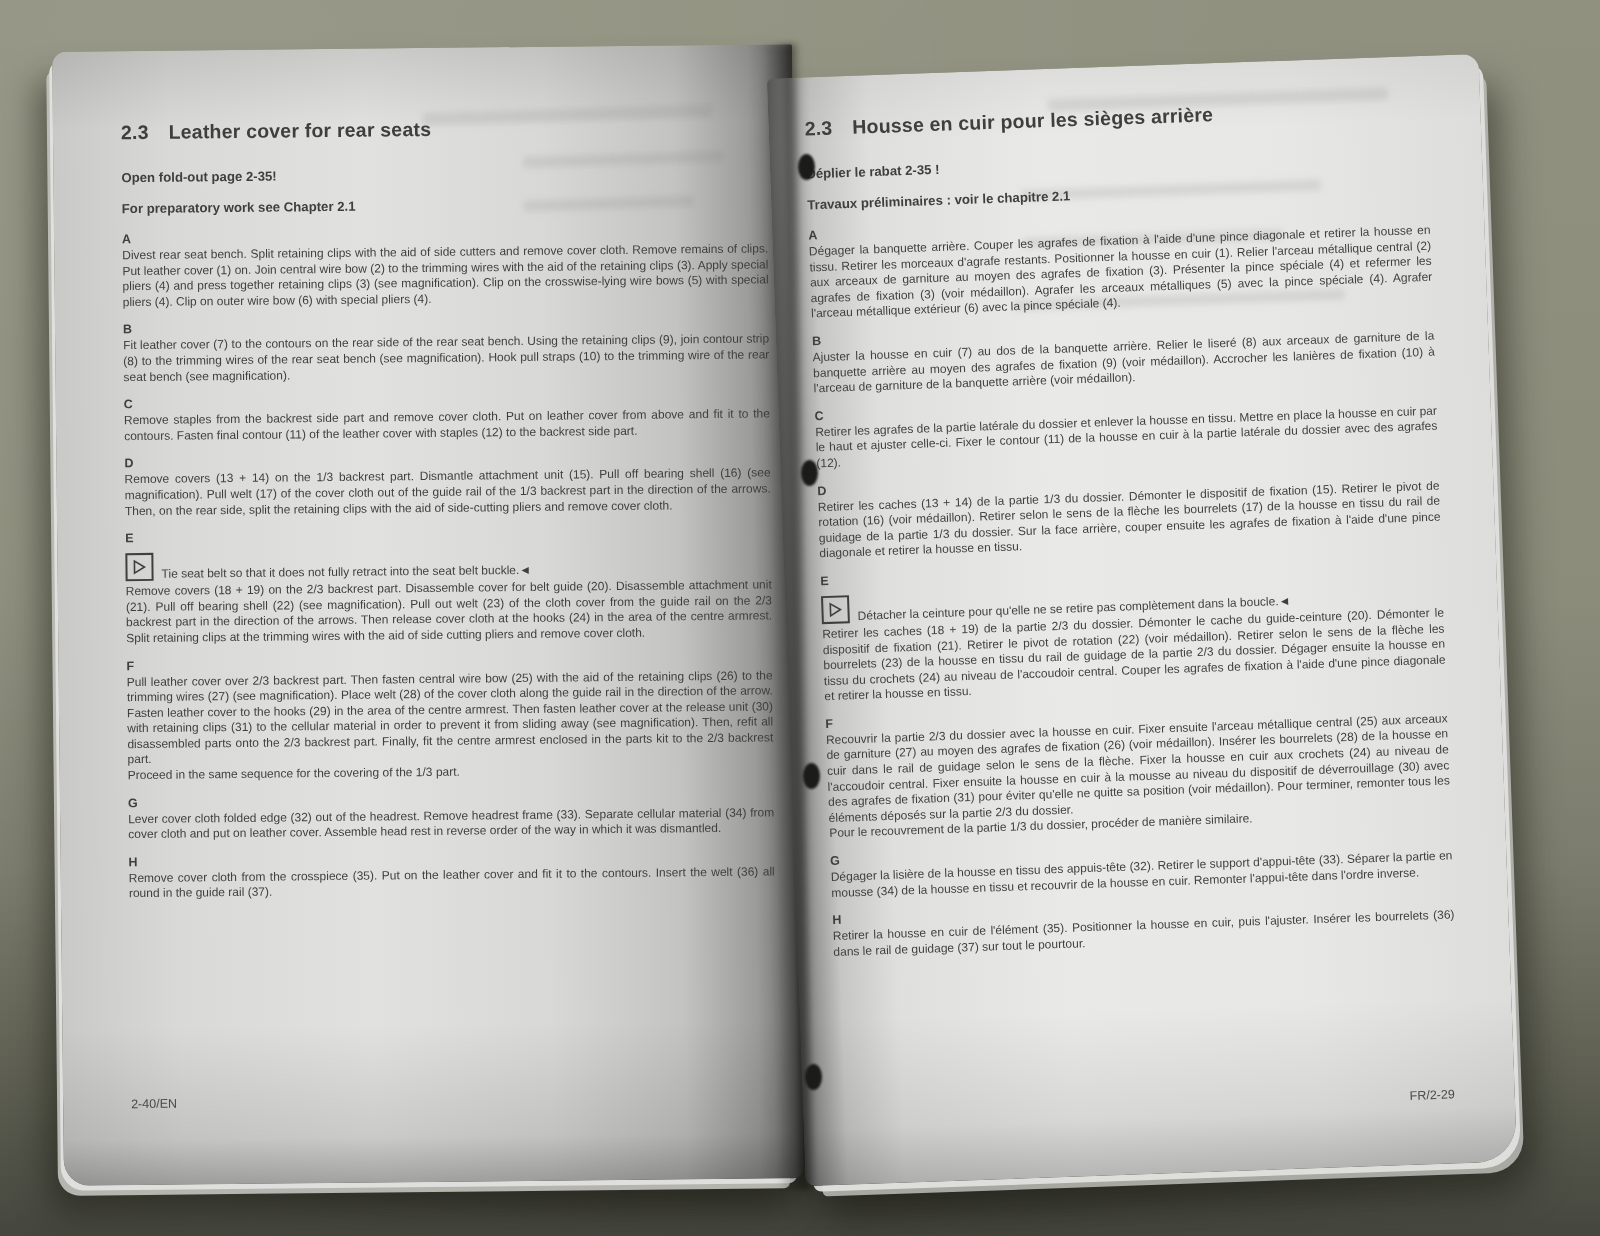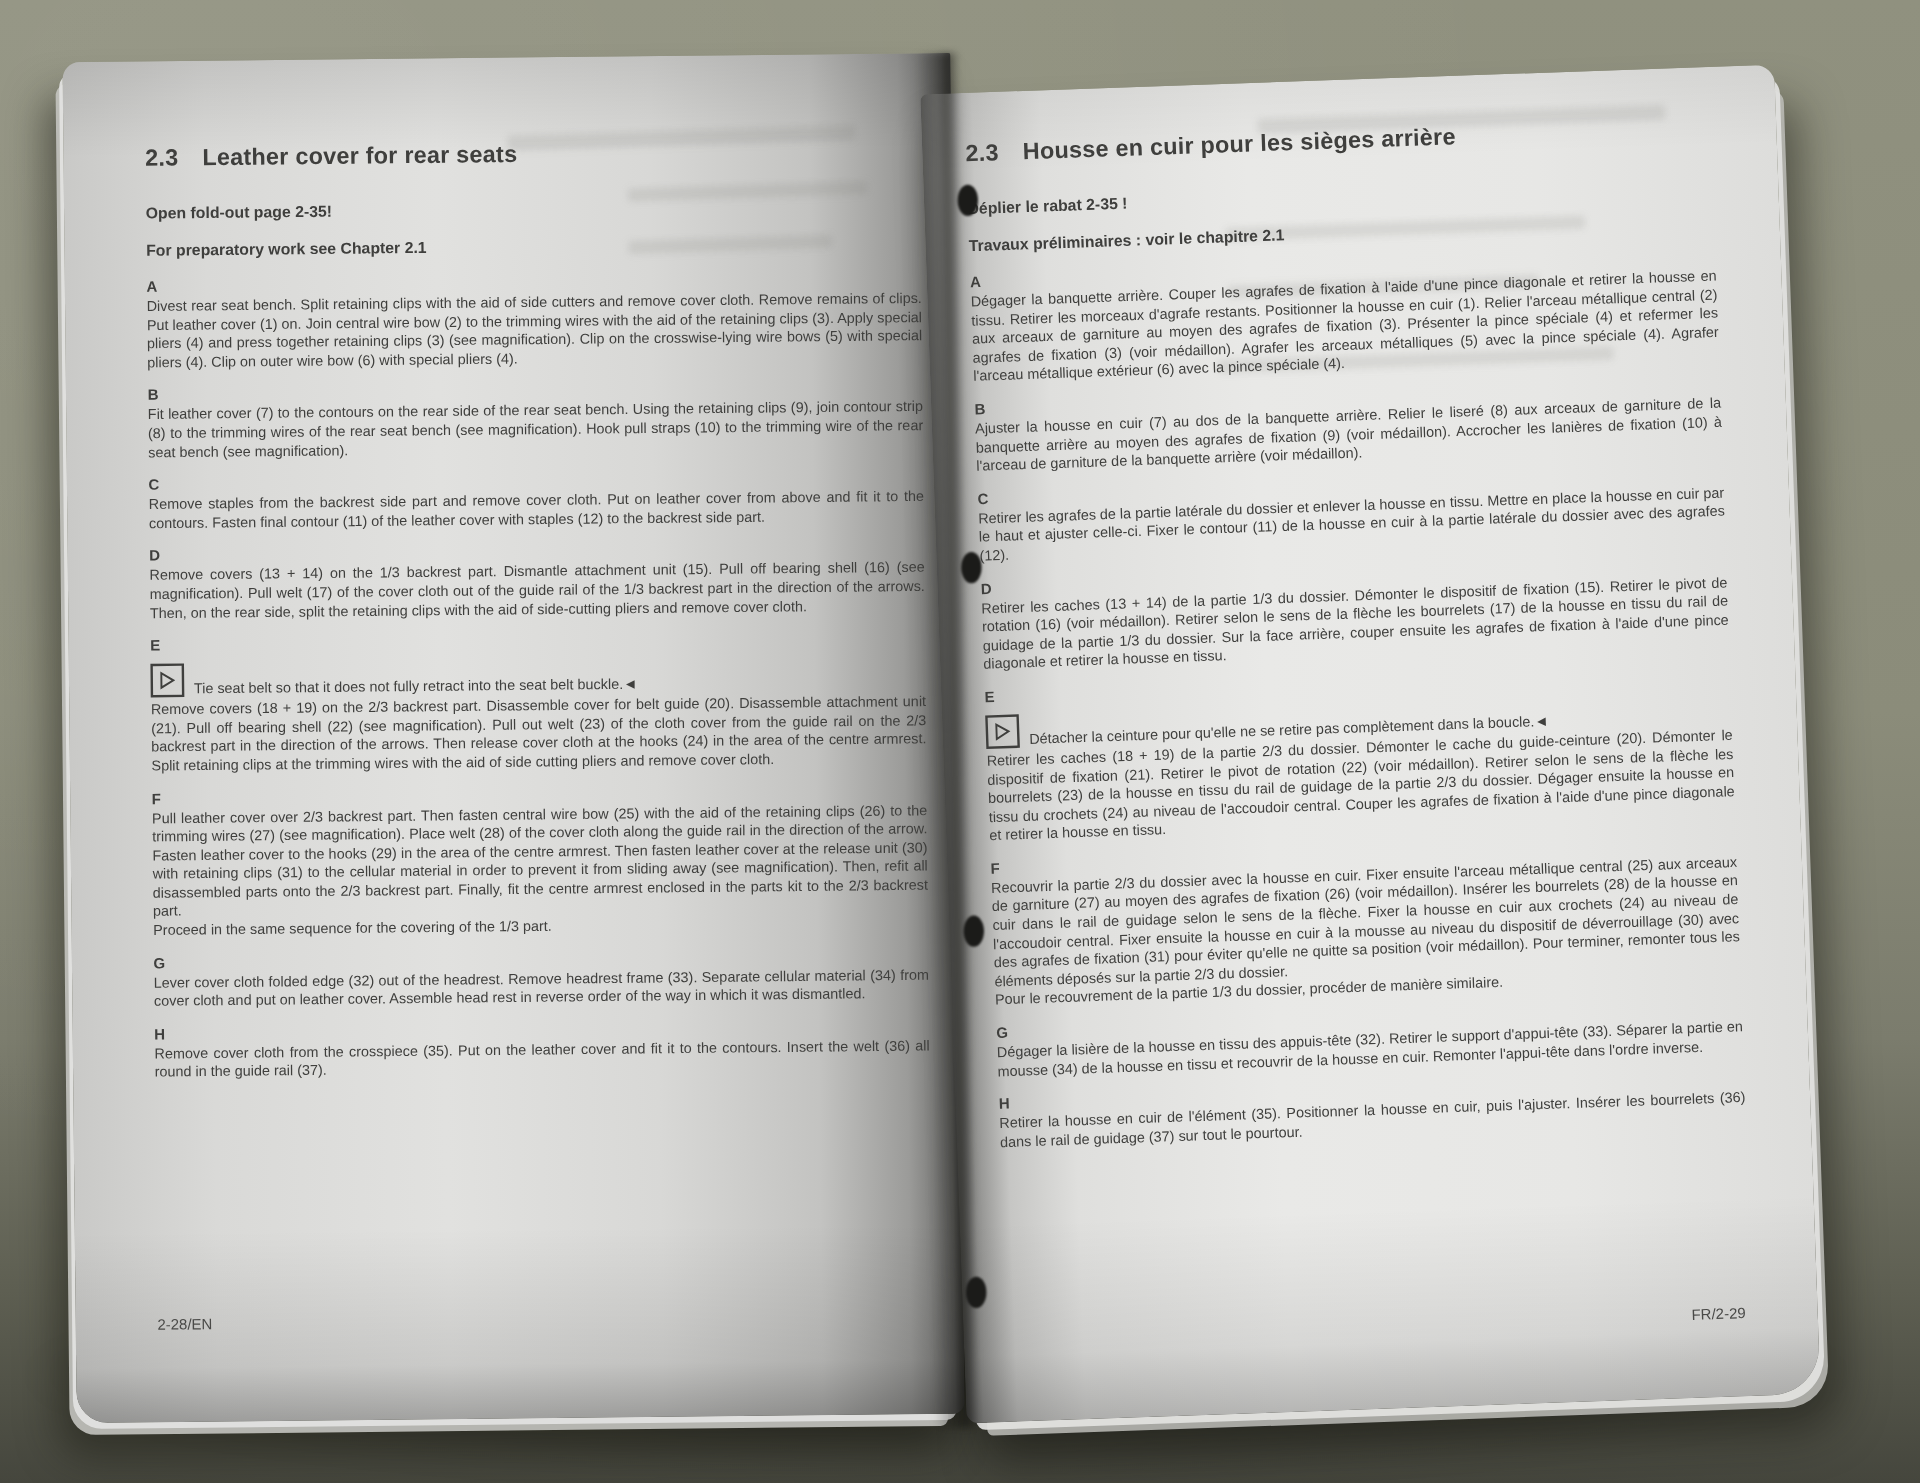--- a/index.html
+++ b/index.html
@@ -119,21 +119,21 @@
     </div>
     <div class="sec">
       <div class="sec-label">G</div>
       <p>Lever cover cloth folded edge (32) out of the headrest. Remove headrest frame (33). Separate cellular material (34) from cover cloth and put on leather cover. Assemble head rest in reverse order of the way in which it was dismantled.</p>
     </div>
     <div class="sec">
       <div class="sec-label">H</div>
       <p>Remove cover cloth from the crosspiece (35). Put on the leather cover and fit it to the contours. Insert the welt (36) all round in the guide rail (37).</p>
     </div>
 
-    <div class="footer footer-left">2-28/EN</div>
+    <div class="footer footer-left">2-40/EN</div>
   </div>
 </div>
 
 <div class="page page-right">
   <div class="ghost" style="left:280px;top:30px;width:340px;height:13px;"></div>
   <div class="ghost" style="left:250px;top:120px;width:300px;height:11px;"></div>
   <div class="ghost" style="left:250px;top:168px;width:260px;height:11px;"></div>
   <div class="ghost" style="left:240px;top:230px;width:330px;height:11px;"></div>
   <div class="content content-right">
     <h1 class="doc-title">

